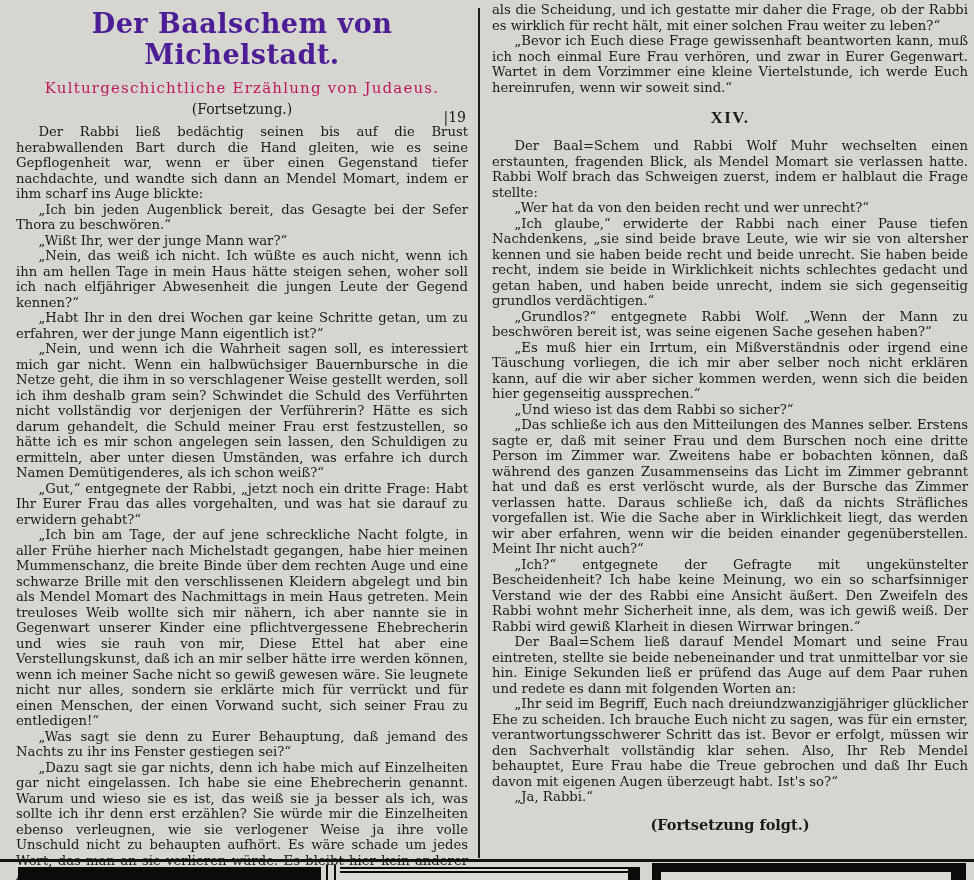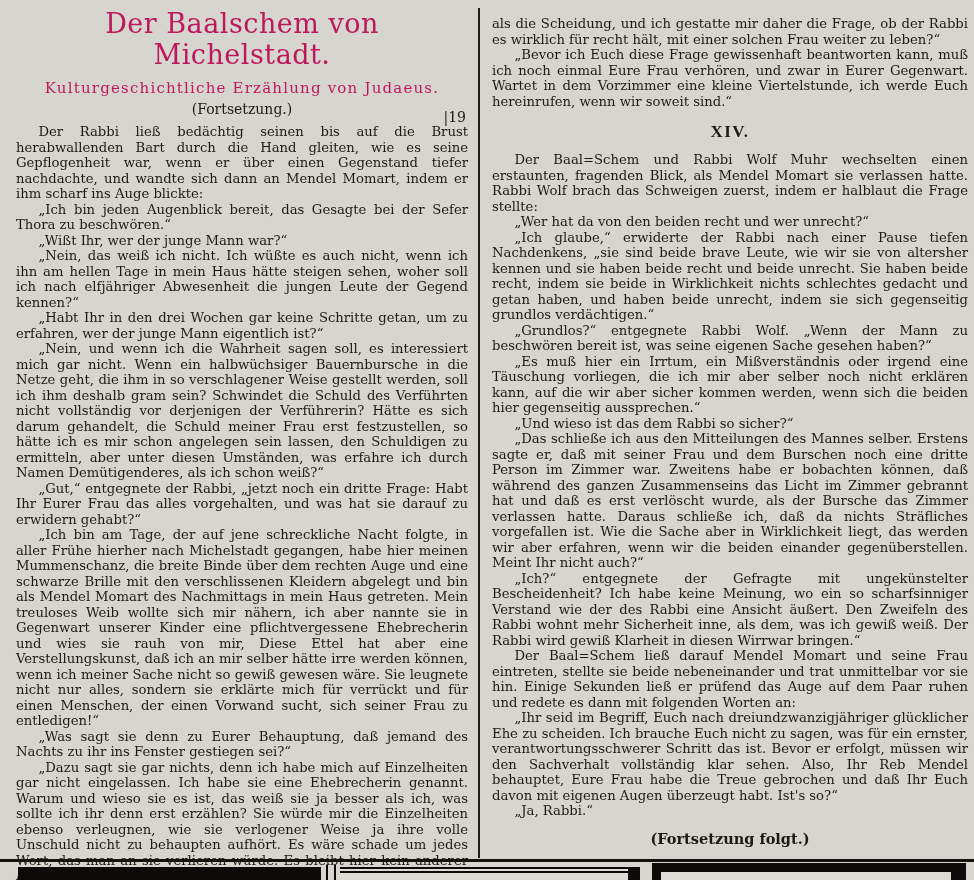--- a/index.html
+++ b/index.html
@@ -6,43 +6,43 @@
   .page {
     position: relative;
     width: 974px;
     height: 880px;
     background: #d6d5d0;
     overflow: hidden;
     font-family: "DejaVu Serif", serif;
     color: #1d1a16;
   }
   .col-left  { position: absolute; left: 16px;  top: 4px; width: 452px; }
-  .col-right { position: absolute; left: 492px; top: 16px; width: 476px; }
+  .col-right { position: absolute; left: 492px; top: 2px; width: 476px; }
   .divider {
     position: absolute; left: 478px; top: 8px;
     width: 2px; height: 850px; background: #211d19;
   }
   .bottom-rule {
     position: absolute; left: 0; top: 859px;
     width: 974px; height: 3px; background: #14110e;
   }
   
   .ad-left  { position: absolute; left: 18px;  top: 867px; width: 303px; height: 13px; background: #0d0b09; }
   .ad-sep   { position: absolute; left: 326px; top: 865px; width: 6px; height: 15px;
               border-left: 2px solid #0d0b09; border-right: 2px solid #0d0b09; }
   .ad-mid   { position: absolute; left: 340px; top: 867px; width: 288px; height: 13px;
               background: #dcdbd6; border-top: 2px solid #0d0b09; border-right: 12px solid #0d0b09; }
   .ad-mid .inner-line { margin-top: 2px; height: 2px; background: #0d0b09; }
   .ad-right { position: absolute; left: 652px; top: 863px; width: 290px; height: 17px;
               background: #dcdbd6; border-top: 9px solid #0d0b09;
               border-left: 9px solid #0d0b09; border-right: 15px solid #0d0b09; }
 
   .title {
-    font-size: 27px; font-weight: normal; text-align: center;
-    letter-spacing: 0.5px; color: #be185d; margin: 4px 0 9px 0;
+    font-size: 27px; font-weight: bold; text-align: center;
+    letter-spacing: 0.5px; color: #4c1d95; margin: 4px 0 9px 0;
   }
   .subtitle {
     font-size: 15px; text-align: center; letter-spacing: 1.2px;
     margin: 0 0 4px 0; color: #be185d;
   }
   .fortsetzung-row {
     position: relative; text-align: center; font-size: 14px;
     margin: 0 0 7px 0;
   }
   .page-marker { position: absolute; right: 2px; top: 8px; font-size: 14px; }

